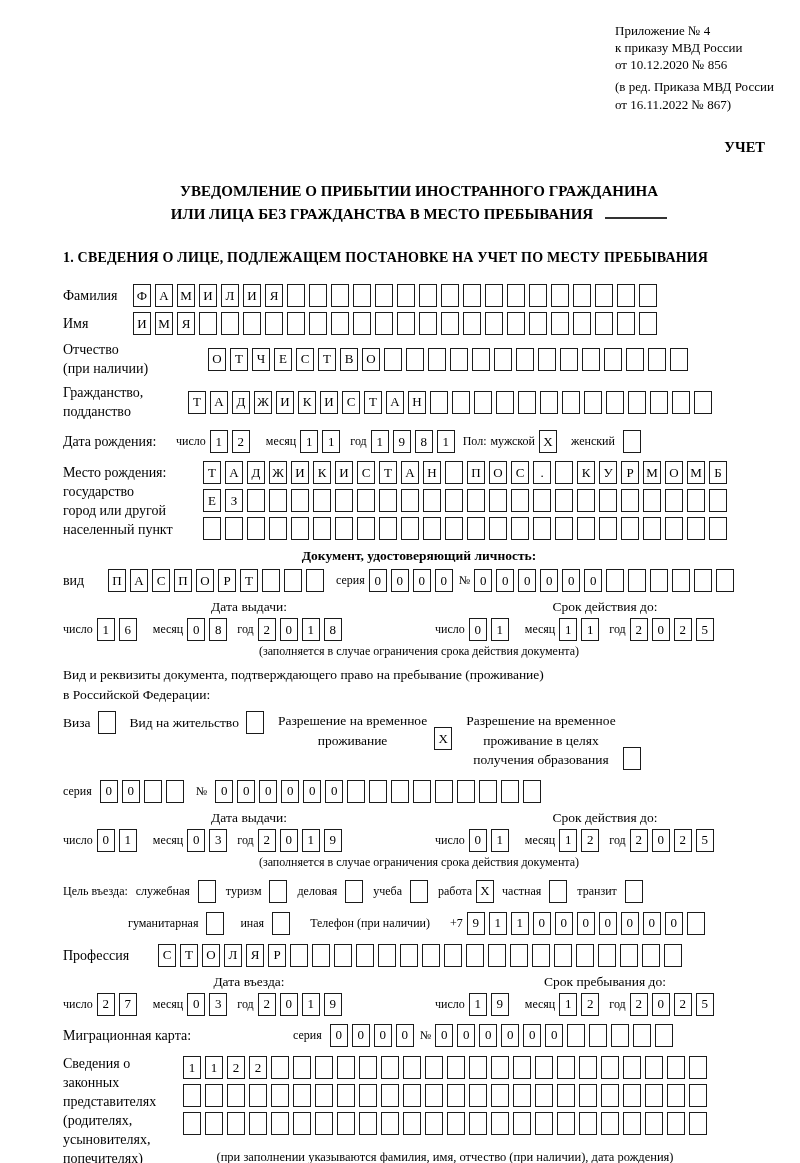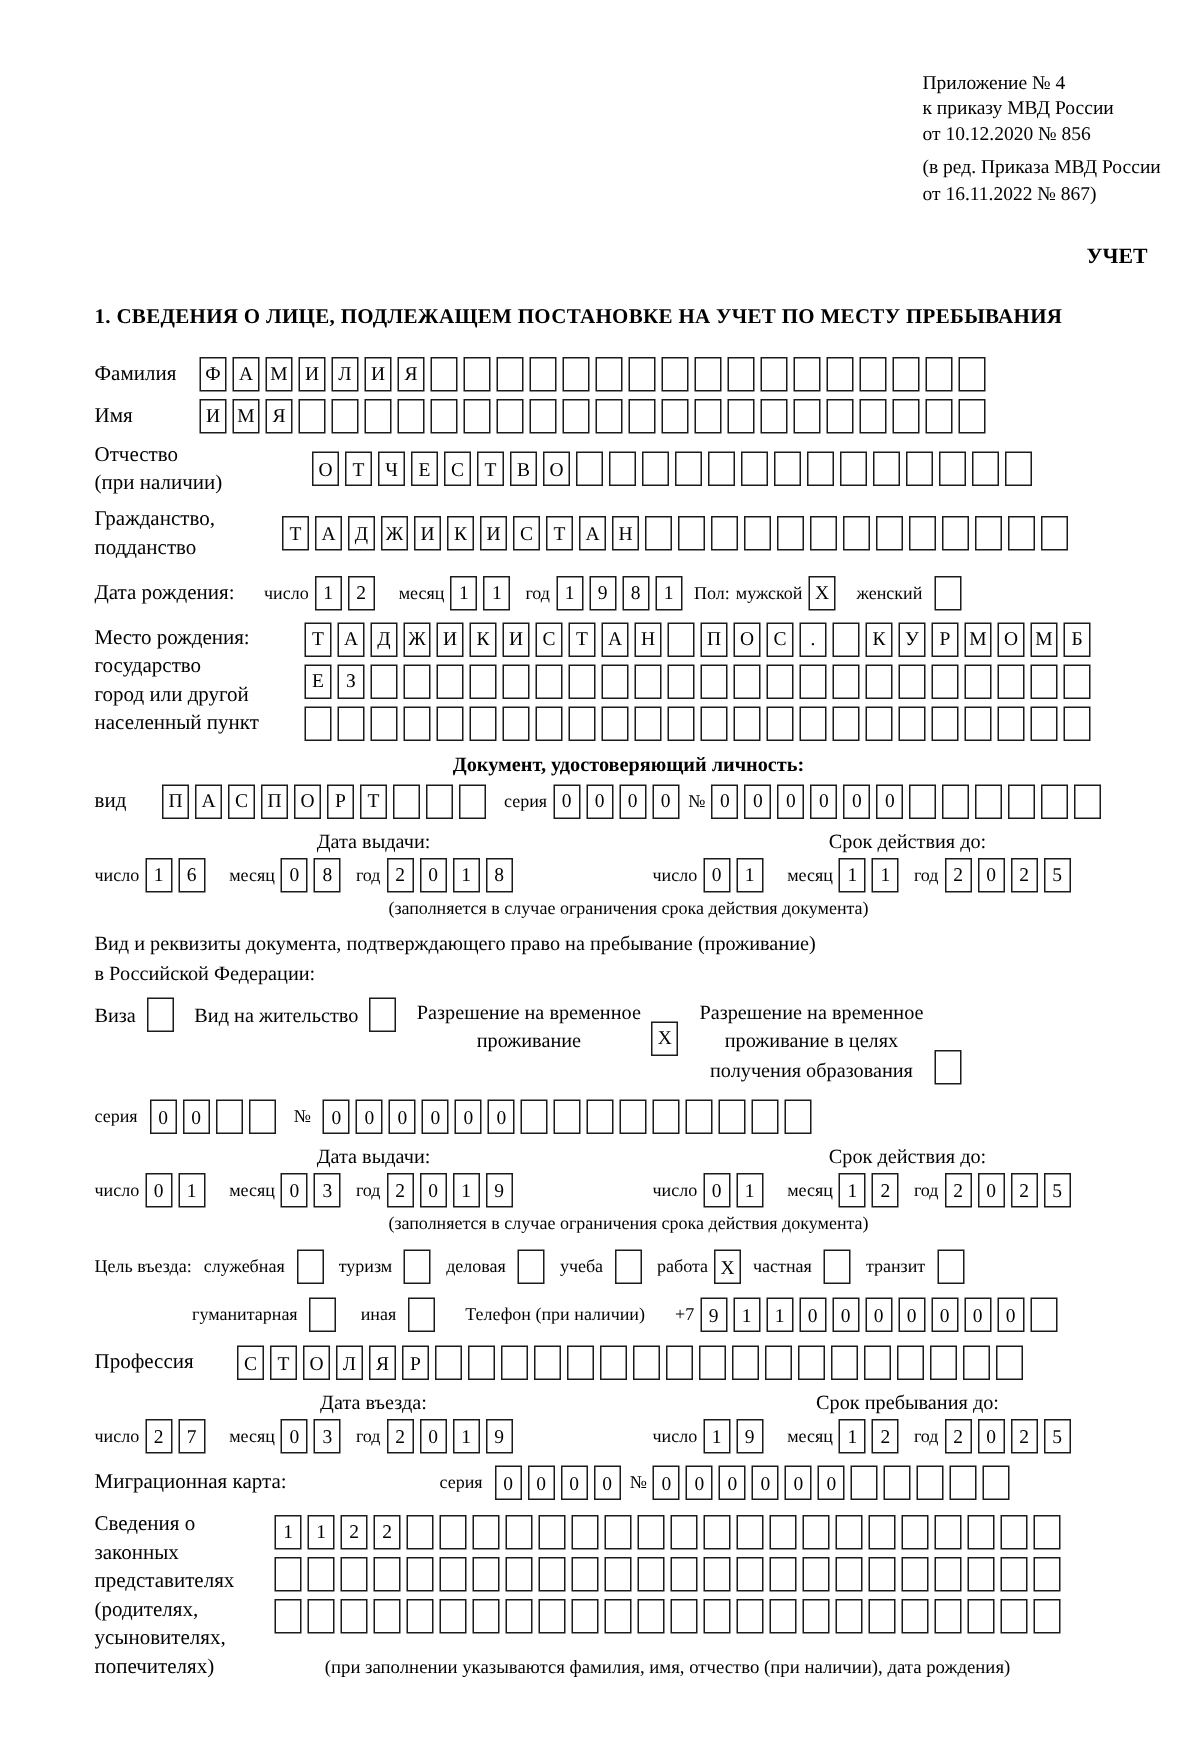--- a/index.html
+++ b/index.html
@@ -1,18 +1,18 @@
 <!DOCTYPE html>
 <html><head>
 <meta charset="utf-8">
 <style>
   html,body{margin:0;padding:0;background:#fff;}
   body{width:800px;height:1163px;overflow:hidden;color:#000;
        font-family:"Liberation Serif","DejaVu Serif",serif;}
-  .page{box-sizing:border-box;width:800px;height:1163px;padding:46px 25px 0 63px;}
+  .page{box-sizing:border-box;width:800px;height:1163px;padding:22px 25px 0 63px;}
 
   
   .appendix{margin-left:552px;width:160px;font-size:13px;line-height:1.32;}
   .appendix .ln{white-space:nowrap;}
   .appendix .ln.small{font-size:13px;}
   .appendix .ln.gap{margin-top:5px;}
   .forma{font-weight:bold;font-size:14.5px;text-align:right;padding-right:10px;margin-top:26px;}
 
   
   .title{margin-top:24px;text-align:center;font-weight:bold;font-size:15px;line-height:1.55;}
@@ -62,20 +62,24 @@
   <div class="appendix">
     <div class="ln">Приложение № 4</div>
     <div class="ln">к приказу МВД России</div>
     <div class="ln">от 10.12.2020 № 856</div>
     <div class="ln small gap">(в ред. Приказа МВД России</div>
     <div class="ln small">от 16.11.2022 № 867)</div>
   </div>
 
   <div class="forma">УЧЕТ</div>
 
+  <div class="title">
+    <div>УВЕДОМЛЕНИЕ О ПРИБЫТИИ ИНОСТРАННОГО ГРАЖДАНИНА</div>
+    <div><span>ИЛИ ЛИЦА БЕЗ ГРАЖДАНСТВА В МЕСТО ПРЕБЫВАНИЯ</span><span class="uline"></span></div>
+  </div>
 
   <div class="sect-head">1. СВЕДЕНИЯ О ЛИЦЕ, ПОДЛЕЖАЩЕМ ПОСТАНОВКЕ НА УЧЕТ ПО МЕСТУ ПРЕБЫВАНИЯ</div>
 
   <div class="row" style="margin-top:18px;">
     <div class="lbl w70">Фамилия</div>
     <div class="cells">
         <span class="cell">Ф</span>
         <span class="cell">А</span>
         <span class="cell">М</span>
         <span class="cell">И</span>

